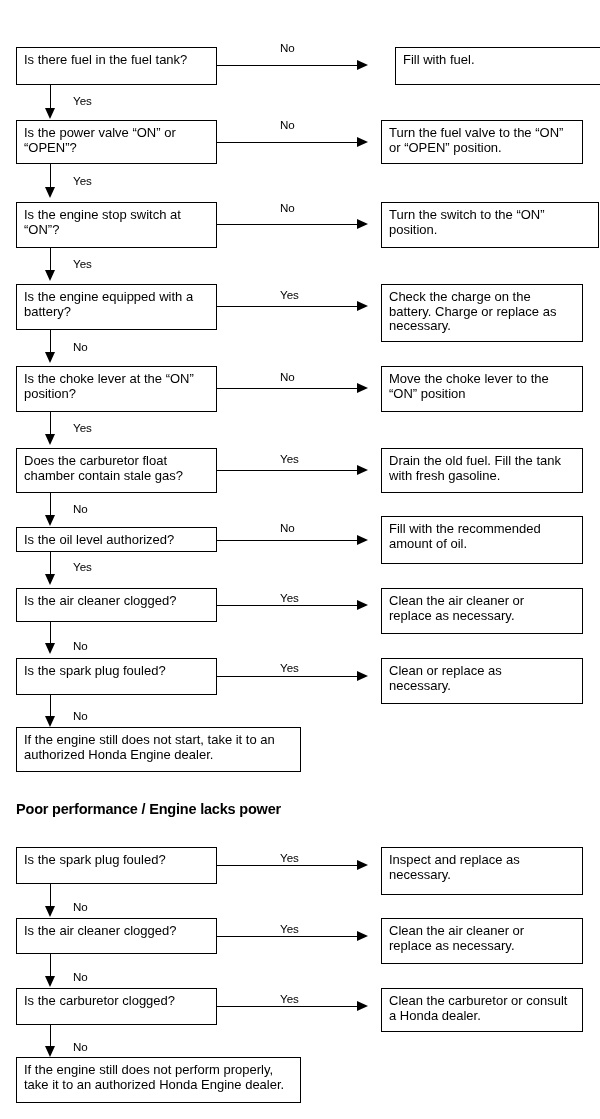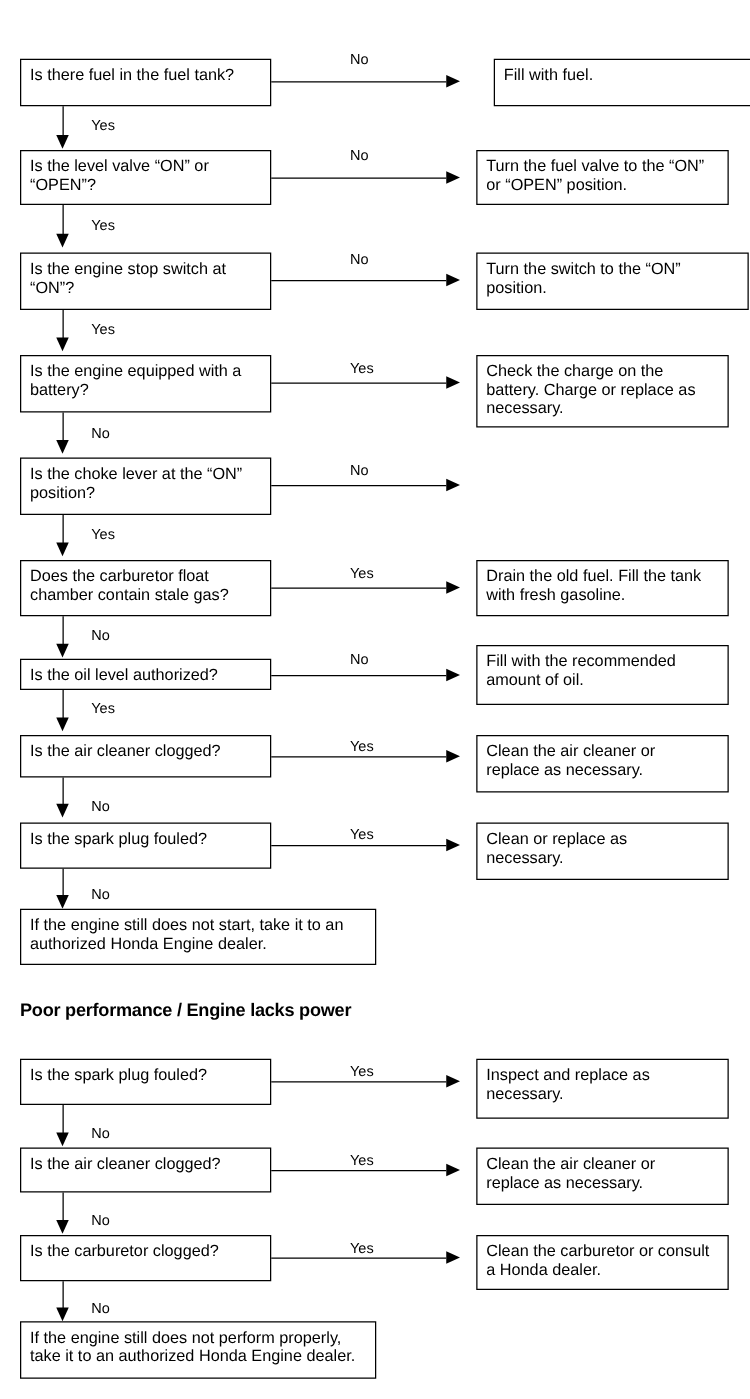--- a/index.html
+++ b/index.html
@@ -78,21 +78,21 @@
 
   <div class="node" style="left:16px; top:47px; width:201px; height:38px;">Is there fuel in the fuel tank?</div>
   <div class="h-line" style="left:217px; top:65px; width:140px;"></div>
   <div class="arrow-right" style="left:357px; top:59.5px;"></div>
   <div class="edge-label" style="left:280px; top:42px;">No</div>
   <div class="node" style="left:395px; top:47px; width:244px; height:38px;">Fill with fuel.</div>
   <div class="v-line" style="left:50px; top:85px; height:27px;"></div>
   <div class="arrow-down" style="left:45.3px; top:108px;"></div>
   <div class="edge-label" style="left:73px; top:95px;">Yes</div>
 
-  <div class="node" style="left:16px; top:120px; width:201px; height:44px;">Is the level valve “ON” or
+  <div class="node" style="left:16px; top:120px; width:201px; height:44px;">Is the power valve “ON” or
 “OPEN”?</div>
   <div class="h-line" style="left:217px; top:142px; width:140px;"></div>
   <div class="arrow-right" style="left:357px; top:136.5px;"></div>
   <div class="edge-label" style="left:280px; top:119px;">No</div>
   <div class="node" style="left:381px; top:120px; width:202px; height:44px;">Turn the fuel valve to the “ON”
 or “OPEN” position.</div>
   <div class="v-line" style="left:50px; top:164px; height:27px;"></div>
   <div class="arrow-down" style="left:45.3px; top:187px;"></div>
   <div class="edge-label" style="left:73px; top:175px;">Yes</div>
 
@@ -117,20 +117,22 @@
 necessary.</div>
   <div class="v-line" style="left:50px; top:330px; height:26px;"></div>
   <div class="arrow-down" style="left:45.3px; top:352px;"></div>
   <div class="edge-label" style="left:73px; top:341px;">No</div>
 
   <div class="node" style="left:16px; top:366px; width:201px; height:46px;">Is the choke lever at the “ON”
 position?</div>
   <div class="h-line" style="left:217px; top:388px; width:140px;"></div>
   <div class="arrow-right" style="left:357px; top:382.5px;"></div>
   <div class="edge-label" style="left:280px; top:371px;">No</div>
+  <div class="node" style="left:381px; top:366px; width:202px; height:46px;">Move the choke lever to the
+“ON” position</div>
   <div class="v-line" style="left:50px; top:412px; height:26px;"></div>
   <div class="arrow-down" style="left:45.3px; top:434px;"></div>
   <div class="edge-label" style="left:73px; top:422px;">Yes</div>
 
   <div class="node" style="left:16px; top:448px; width:201px; height:45px;">Does the carburetor float
 chamber contain stale gas?</div>
   <div class="h-line" style="left:217px; top:470px; width:140px;"></div>
   <div class="arrow-right" style="left:357px; top:464.5px;"></div>
   <div class="edge-label" style="left:280px; top:453px;">Yes</div>
   <div class="node" style="left:381px; top:448px; width:202px; height:45px;">Drain the old fuel.  Fill the tank

